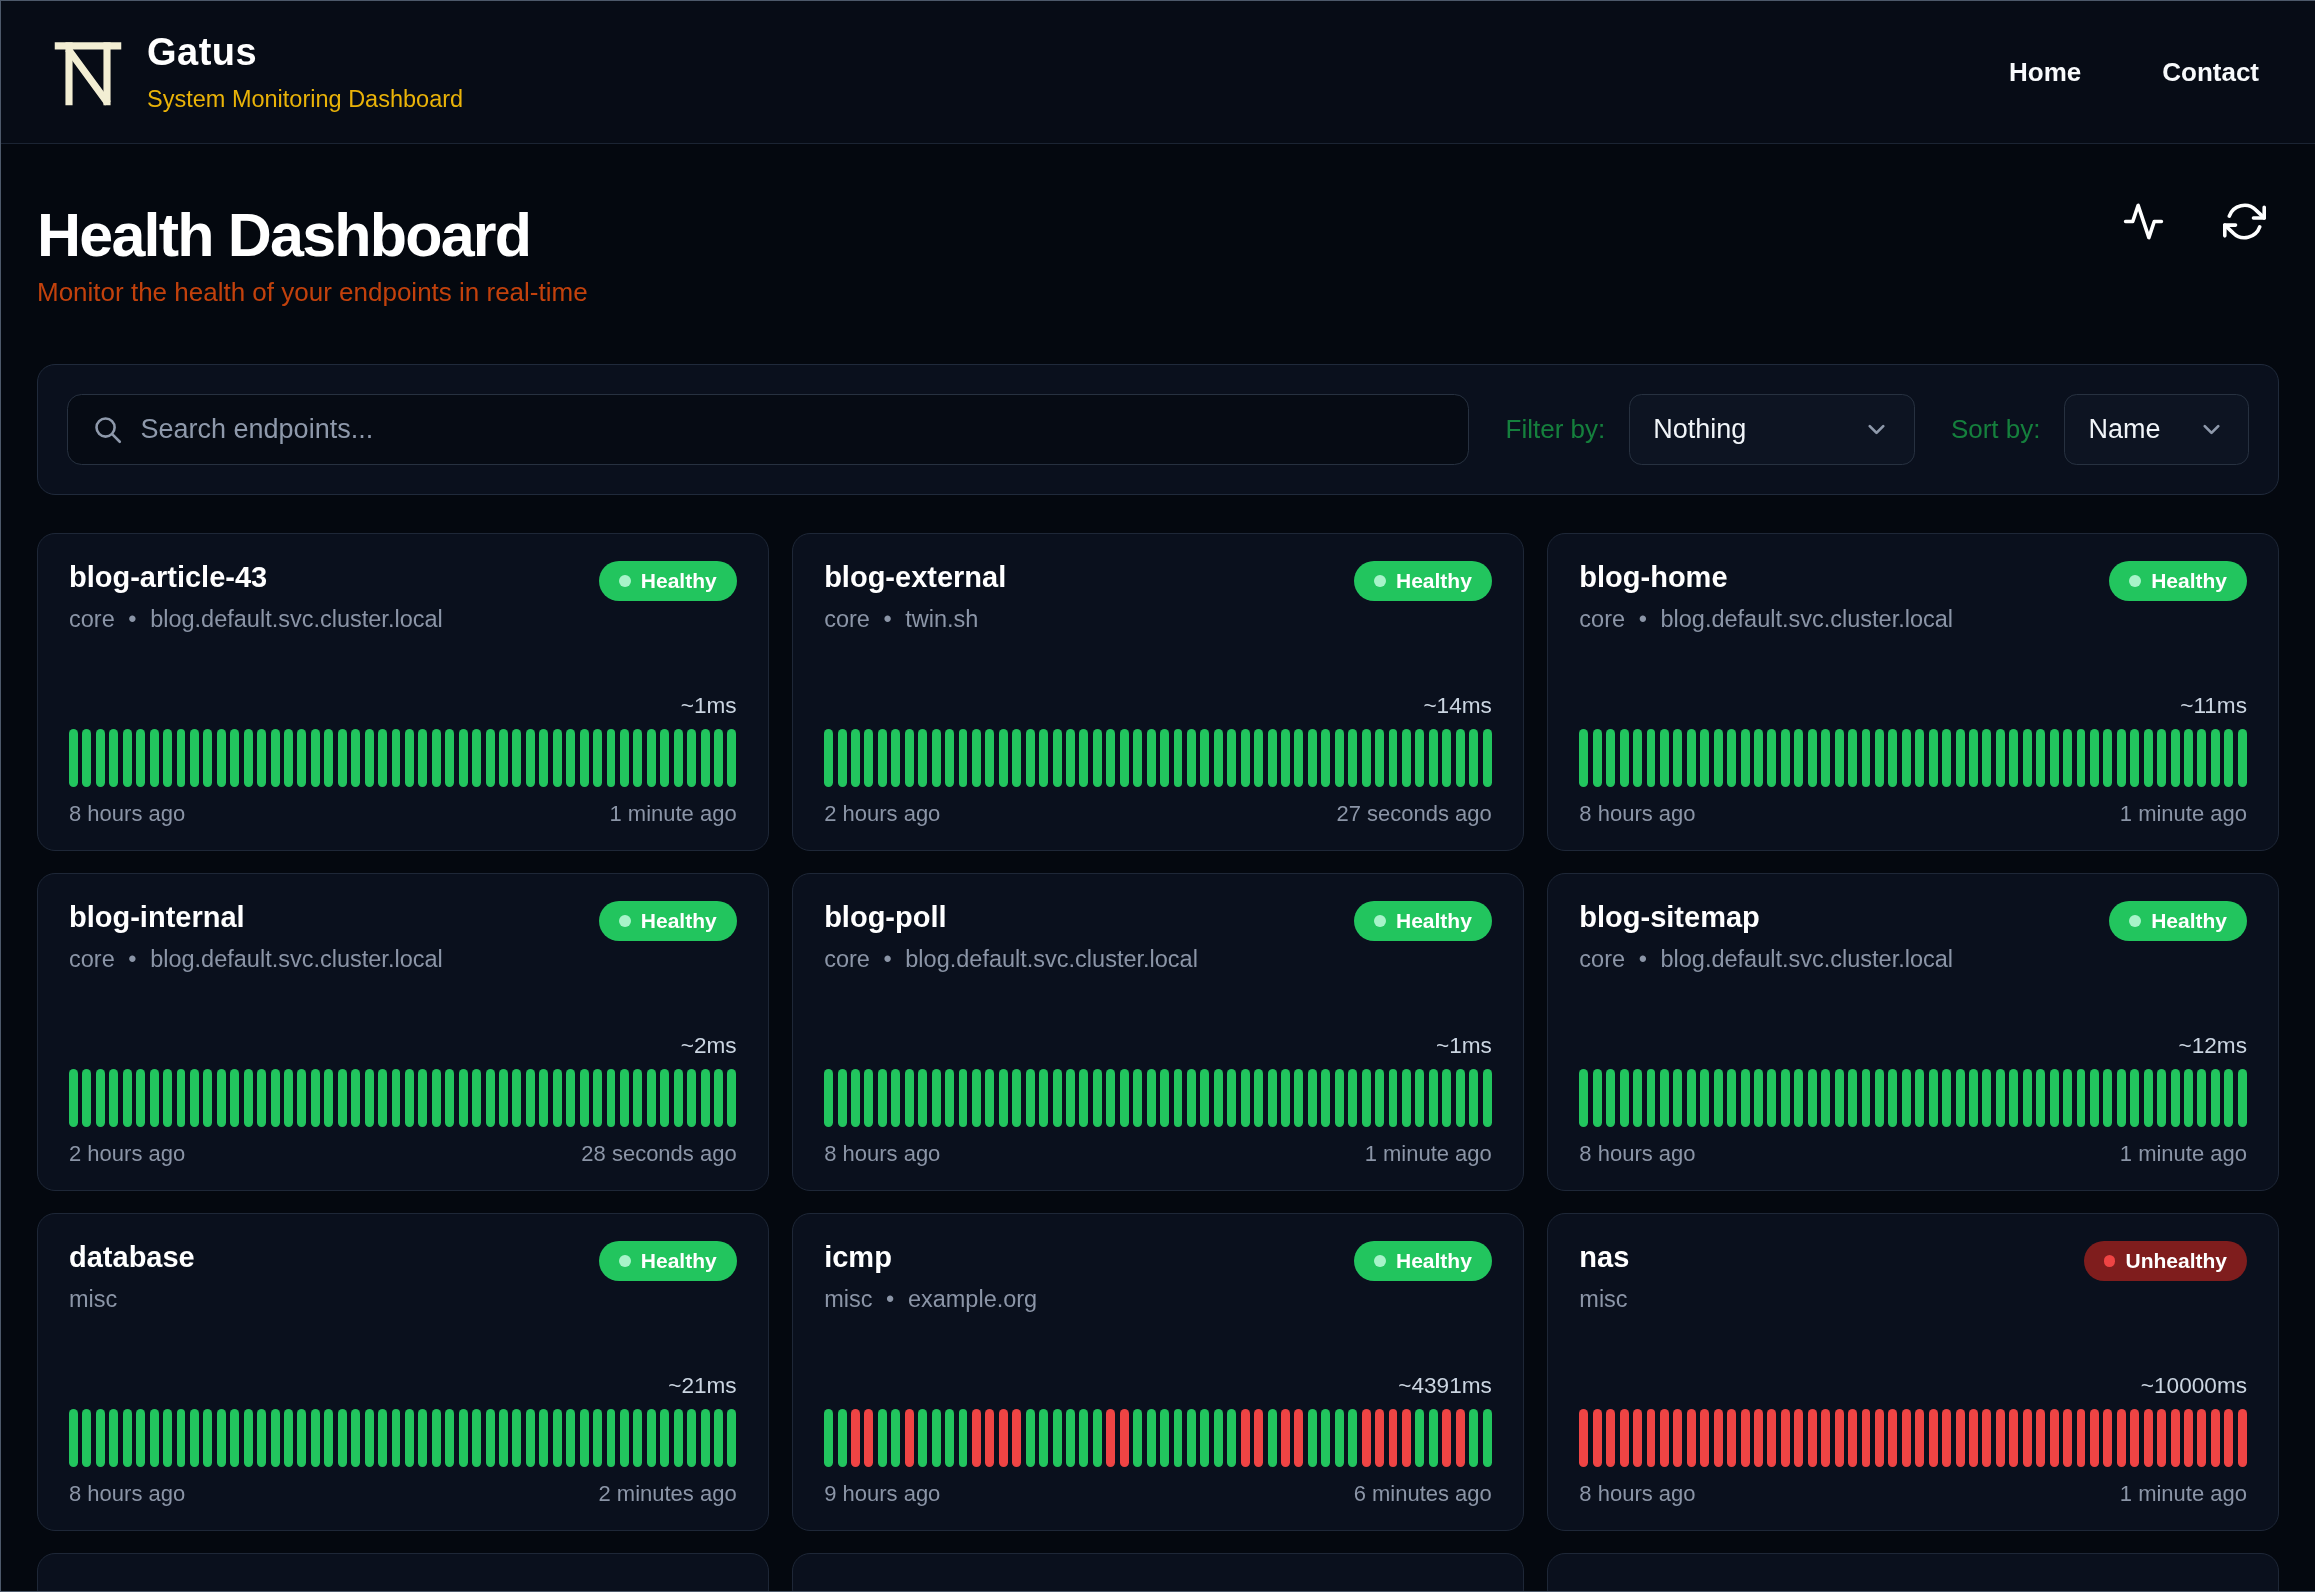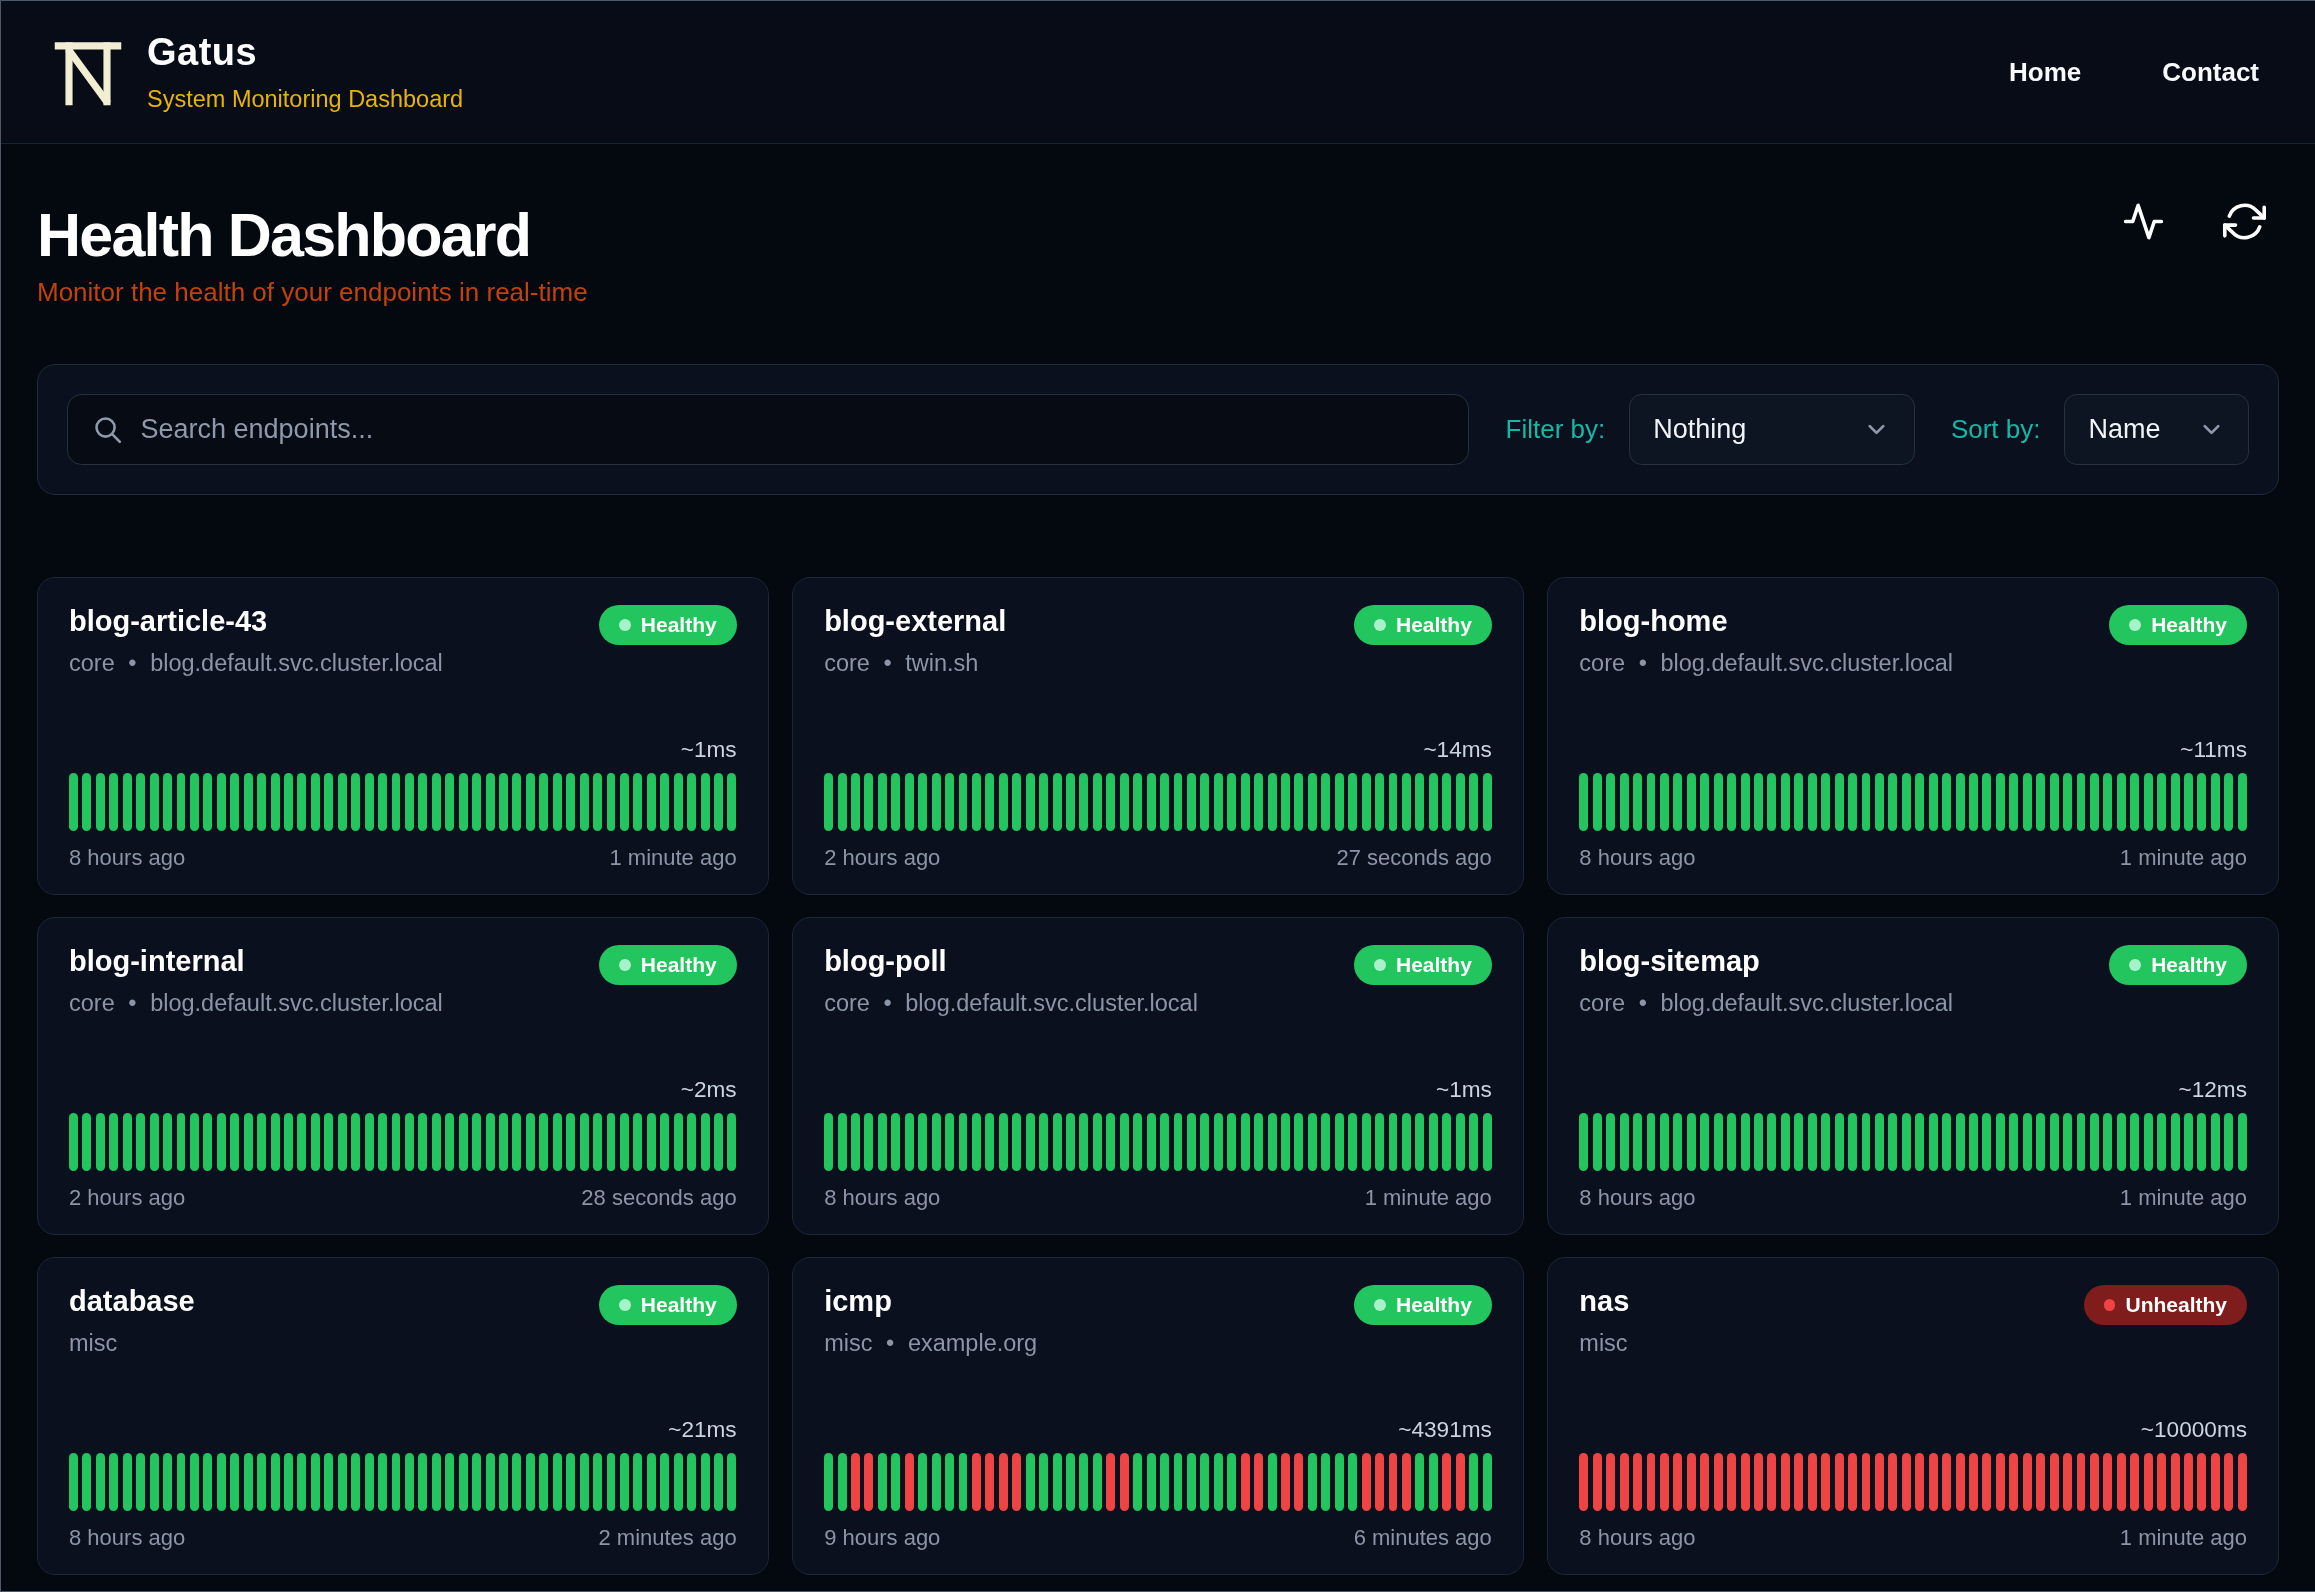--- a/index.html
+++ b/index.html
@@ -27,27 +27,27 @@
   .page-sub{font-size:26px;color:#c2410c;margin-top:7px}
   .title-icons{display:flex;gap:58px;align-items:center;padding-right:12.7px}
   .icon-btn{cursor:pointer;display:flex;align-items:center;justify-content:center}
   .icon-btn svg{width:43px;height:43px}
   
   .toolbar{margin-top:56px;background:#0a101d;border:1.8px solid #202a3b;border-radius:18px;padding:29px;display:flex;align-items:center;gap:23.5px}
   .search{flex:1;display:flex;align-items:center;gap:18px;background:#060b14;border:1.8px solid #273140;border-radius:14.5px;height:71px;padding:0 23.5px}
   .search svg{width:31px;height:31px;flex:none}
   .search input{flex:1;background:transparent;border:none;outline:none;color:#e2e8f0;font-size:27px;font-family:"Liberation Sans",sans-serif}
   .search input::placeholder{color:#8e99ab}
-  .tool-label{font-size:26px;color:#14b8a6;margin-left:12.7px;white-space:nowrap}
+  .tool-label{font-size:26px;color:#15803d;margin-left:12.7px;white-space:nowrap}
   .select{display:flex;align-items:center;justify-content:space-between;gap:20px;background:#0d1422;border:1.8px solid #273140;border-radius:12.7px;height:71px;padding:0 23.5px;font-size:27px;color:#f1f5f9;cursor:pointer}
   .select svg{width:27px;height:27px;flex:none}
   .select.filter{width:286px}
   .select.sort{width:185px}
   
-  .grid{margin-top:82px;display:grid;grid-template-columns:repeat(3,1fr);gap:22px 23.5px}
+  .grid{margin-top:38px;display:grid;grid-template-columns:repeat(3,1fr);gap:22px 23.5px}
   .card{background:#0a101d;border:1.8px solid #1e2737;border-radius:18px;padding:27px 31px 23.5px;height:318px;display:flex;flex-direction:column;cursor:pointer}
   .card-head{display:flex;justify-content:space-between;align-items:flex-start}
   .ep-name{font-size:29px;font-weight:700;color:#ffffff}
   .ep-meta{margin-top:11.8px;font-size:23.5px;color:#8b95a7;display:flex;gap:13.6px;align-items:center}
   .badge{display:flex;align-items:center;gap:10px;height:40px;padding:0 20px;border-radius:904px;font-size:21px;font-weight:700;color:#ffffff;flex:none}
   .badge.ok{background:var(--healthy,#22c55e)}
   .badge.bad{background:var(--badge-unhealthy-bg,#7f1d1d)}
   .badge-dot{width:11.8px;height:11.8px;border-radius:50%}
   .badge.ok .badge-dot{background:var(--healthy-dot,#a7f3c9)}
   .badge.bad .badge-dot{background:var(--unhealthy,#ef4444)}

